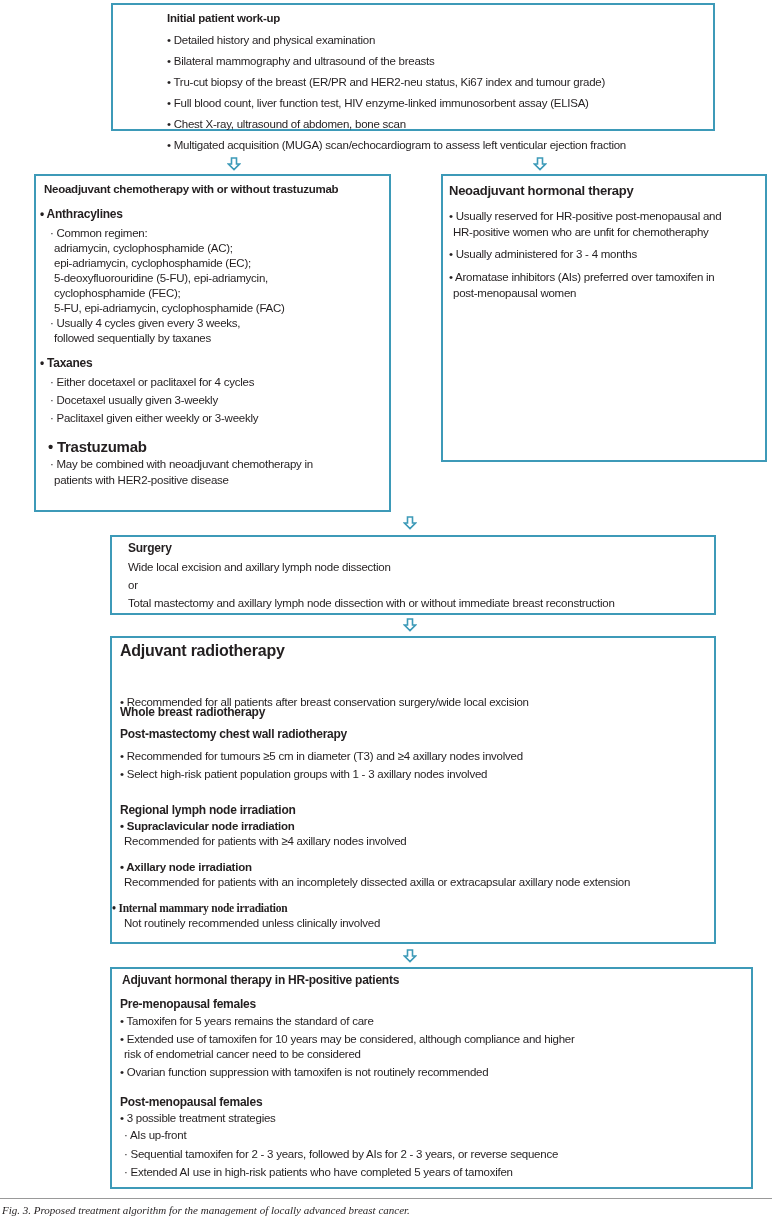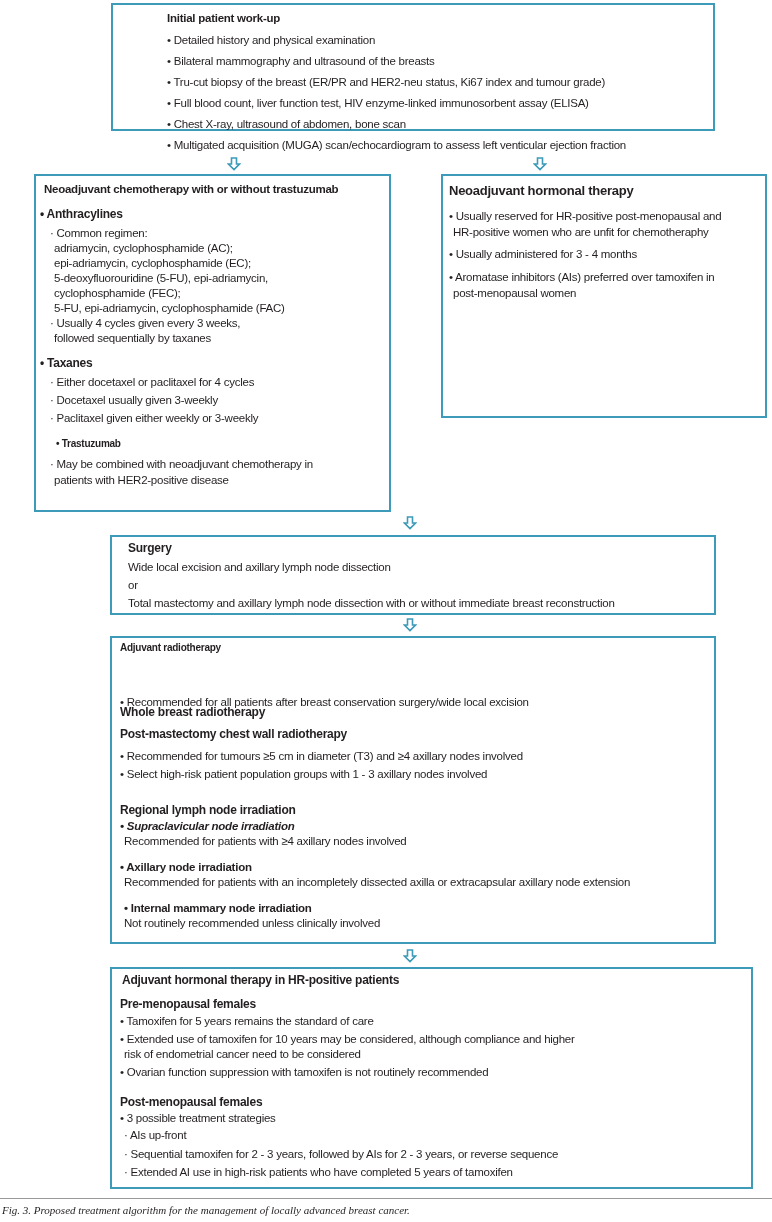--- a/index.html
+++ b/index.html
@@ -59,26 +59,26 @@
   <div class="ln" style="left:18px; top:111px;">cyclophosphamide (FEC);</div>
   <div class="ln" style="left:18px; top:126px;">5-FU, epi-adriamycin, cyclophosphamide (FAC)</div>
   <div class="ln" style="left:14px; top:141px;">· Usually 4 cycles given every 3 weeks,</div>
   <div class="ln" style="left:18px; top:156px;">followed sequentially by taxanes</div>
 
   <div class="ln b" style="left:4px; top:180px; font-size:12px;">• Taxanes</div>
   <div class="ln" style="left:14px; top:200px;">· Either docetaxel or paclitaxel for 4 cycles</div>
   <div class="ln" style="left:14px; top:218px;">· Docetaxel usually given 3-weekly</div>
   <div class="ln" style="left:14px; top:236px;">· Paclitaxel given either weekly or 3-weekly</div>
 
-  <div class="ln b" style="left:20px; top:262px; font-size:10px;">• Trastuzumab</div>
+  <div class="ln b" style="left:12px; top:262px; font-size:15px;">• Trastuzumab</div>
   <div class="ln" style="left:14px; top:282px;">· May be combined with neoadjuvant chemotherapy in</div>
   <div class="ln" style="left:18px; top:298px;">patients with HER2-positive disease</div>
 </div>
 
-<div class="box" style="left:441px; top:174px; width:326px; height:244px;">
+<div class="box" style="left:441px; top:174px; width:326px; height:288px;">
   <div class="ln title" style="left:6px; top:7px; font-size:13px;">Neoadjuvant hormonal therapy</div>
   <div class="ln" style="left:6px; top:34px;">• Usually reserved for HR-positive post-menopausal and</div>
   <div class="ln" style="left:10px; top:50px;">HR-positive women who are unfit for chemotheraphy</div>
   <div class="ln" style="left:6px; top:72px;">• Usually administered for 3 - 4 months</div>
   <div class="ln" style="left:6px; top:95px;text-align:right;">• Aromatase inhibitors (AIs) preferred over tamoxifen in</div>
   <div class="ln" style="left:10px; top:111px;">post-menopausal women</div>
 </div>
 
 <div class="arrow" style="left:403px; top:516px;">
   <svg width="14" height="14" viewBox="0 0 14 14">
@@ -93,35 +93,35 @@
   <div class="ln" style="left:16px; top:60px;">Total mastectomy and axillary lymph node dissection with or without immediate breast reconstruction</div>
 </div>
 
 <div class="arrow" style="left:403px; top:618px;">
   <svg width="14" height="14" viewBox="0 0 14 14">
       <path d="M4.5 1 H9.5 V7 H12.5 L7 12.5 L1.5 7 H4.5 Z" fill="none" stroke="#3d9ab8" stroke-width="1.6"></path>
     </svg>
 </div>
 
 <div class="box" style="left:110px; top:636px; width:606px; height:308px;">
-  <div class="ln title" style="left:8px; top:4px; font-size:10px;">Adjuvant radiotherapy</div>
+  <div class="ln title" style="left:8px; top:4px; font-size:16px;">Adjuvant radiotherapy</div>
 
   <div class="ln b" style="left:8px; top:39px; font-size:12px;margin-top:28px;">Whole breast radiotherapy</div>
   <div class="ln" style="left:8px; top:58px;">• Recommended for all patients after breast conservation surgery/wide local excision</div>
 
   <div class="ln b" style="left:8px; top:89px; font-size:12px;">Post-mastectomy chest wall radiotherapy</div>
   <div class="ln" style="left:8px; top:112px;">• Recommended for tumours ≥5 cm in diameter (T3) and ≥4 axillary nodes involved</div>
   <div class="ln" style="left:8px; top:130px;">• Select high-risk patient population groups with 1 - 3 axillary nodes involved</div>
 
   <div class="ln b" style="left:8px; top:165px; font-size:12px;">Regional lymph node irradiation</div>
-  <div class="ln b" style="left:8px; top:182px;font-style:italic;">• Supraclavicular node irradiation</div>
+  <div class="ln b" style="left:8px; top:182px;">• Supraclavicular node irradiation</div>
   <div class="ln" style="left:12px; top:197px;">Recommended for patients with ≥4 axillary nodes involved</div>
   <div class="ln b" style="left:8px; top:223px;">• Axillary node irradiation</div>
   <div class="ln" style="left:12px; top:238px;">Recommended for patients with an incompletely dissected axilla or extracapsular axillary node extension</div>
-  <div class="ln b" style="left:12px; top:264px;">• Internal mammary node irradiation</div>
+  <div class="ln b" style="left:0; top:264px;font-family:Liberation Serif, serif;">• Internal mammary node irradiation</div>
   <div class="ln" style="left:12px; top:279px;">Not routinely recommended unless clinically involved</div>
 </div>
 
 <div class="arrow" style="left:403px; top:949px;">
   <svg width="14" height="14" viewBox="0 0 14 14">
       <path d="M4.5 1 H9.5 V7 H12.5 L7 12.5 L1.5 7 H4.5 Z" fill="none" stroke="#3d9ab8" stroke-width="1.6"></path>
     </svg>
 </div>
 
 <div class="box" style="left:110px; top:967px; width:643px; height:222px;padding-left:48px;">

